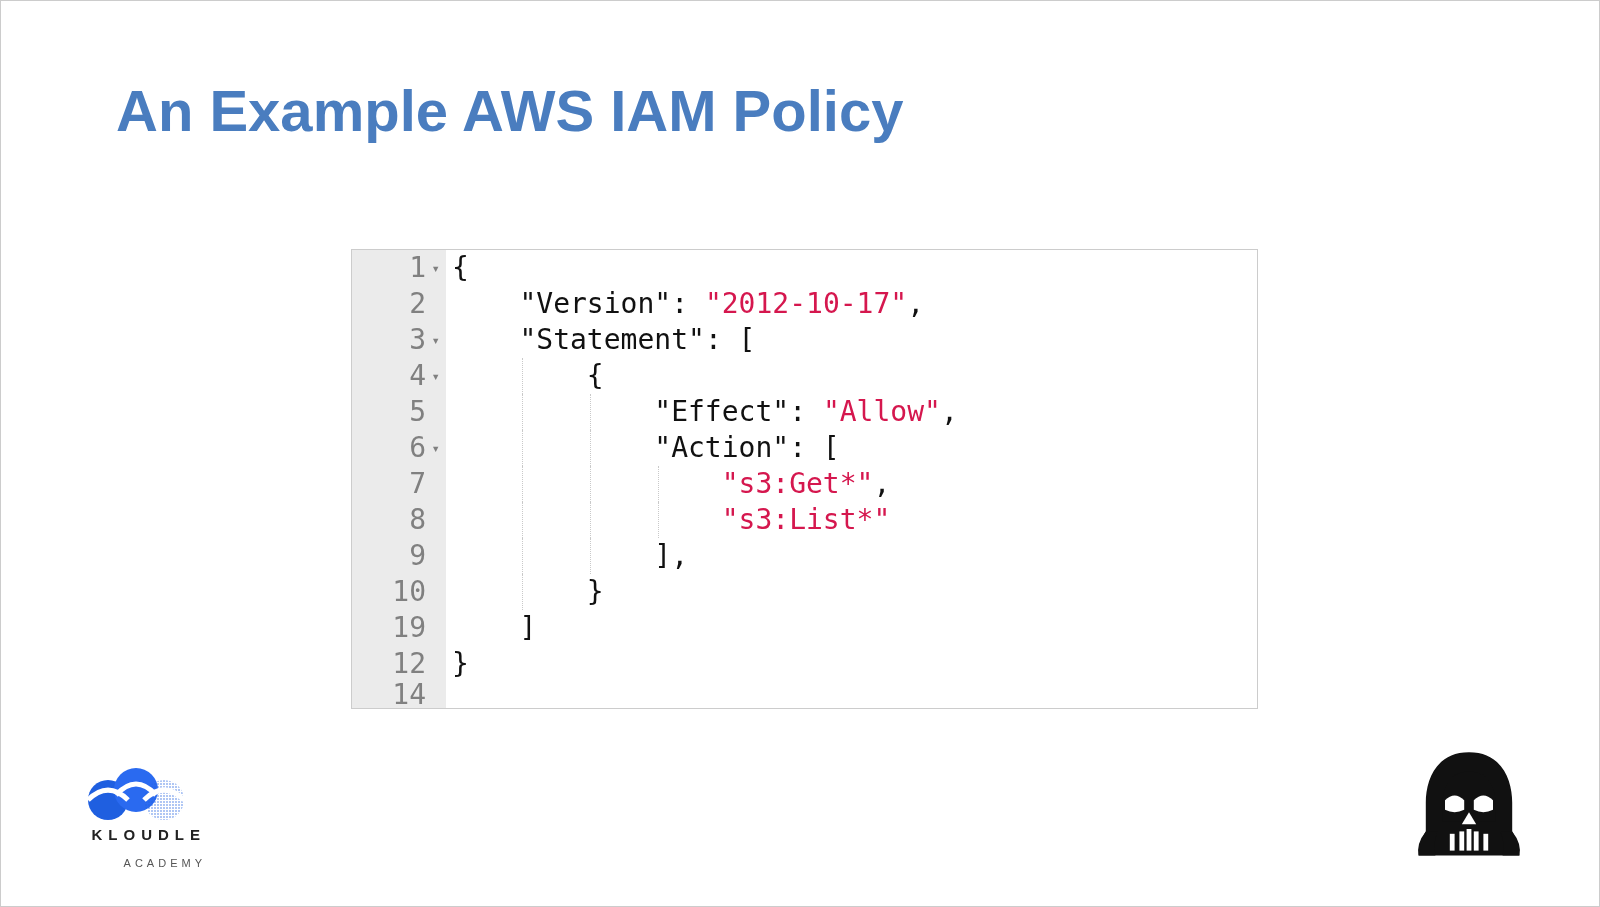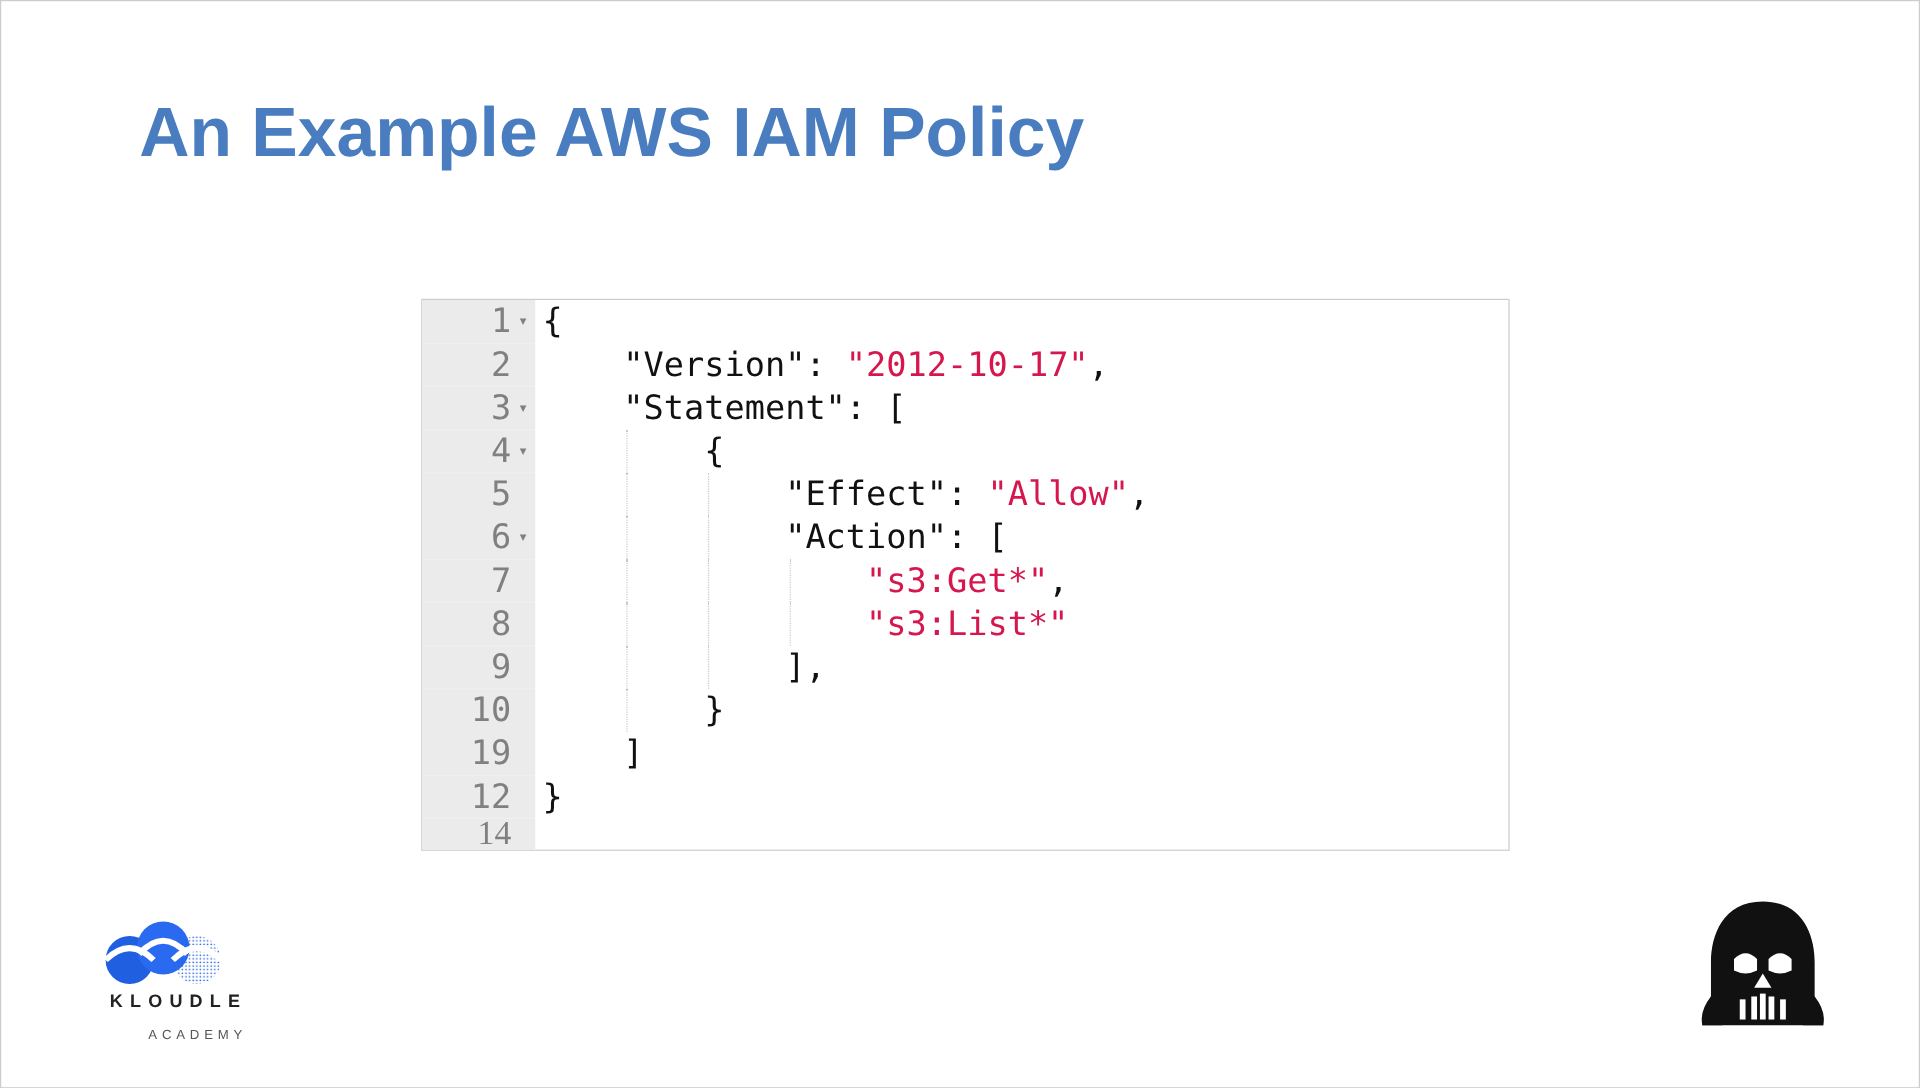--- a/index.html
+++ b/index.html
@@ -49,21 +49,21 @@
     background: #ebebeb;
     color: #808080;
     text-align: right;
     padding-right: 6px;
     display: flex;
     align-items: center;
     justify-content: flex-end;
     font-family: "Consolas", "Menlo", "DejaVu Sans Mono", monospace;
   }
   .row-last { height: 26px; }
-  .row-last .gutter { height: 26px; font-family: Liberation Serif, serif; }
+  .row-last .gutter { height: 26px; }
   .ln { color: #808080; }
   .fold {
     color: #808080;
     font-size: 14px;
     margin-left: 2px;
     width: 12px;
     display: inline-block;
   }
   .code {
     flex: 1;

